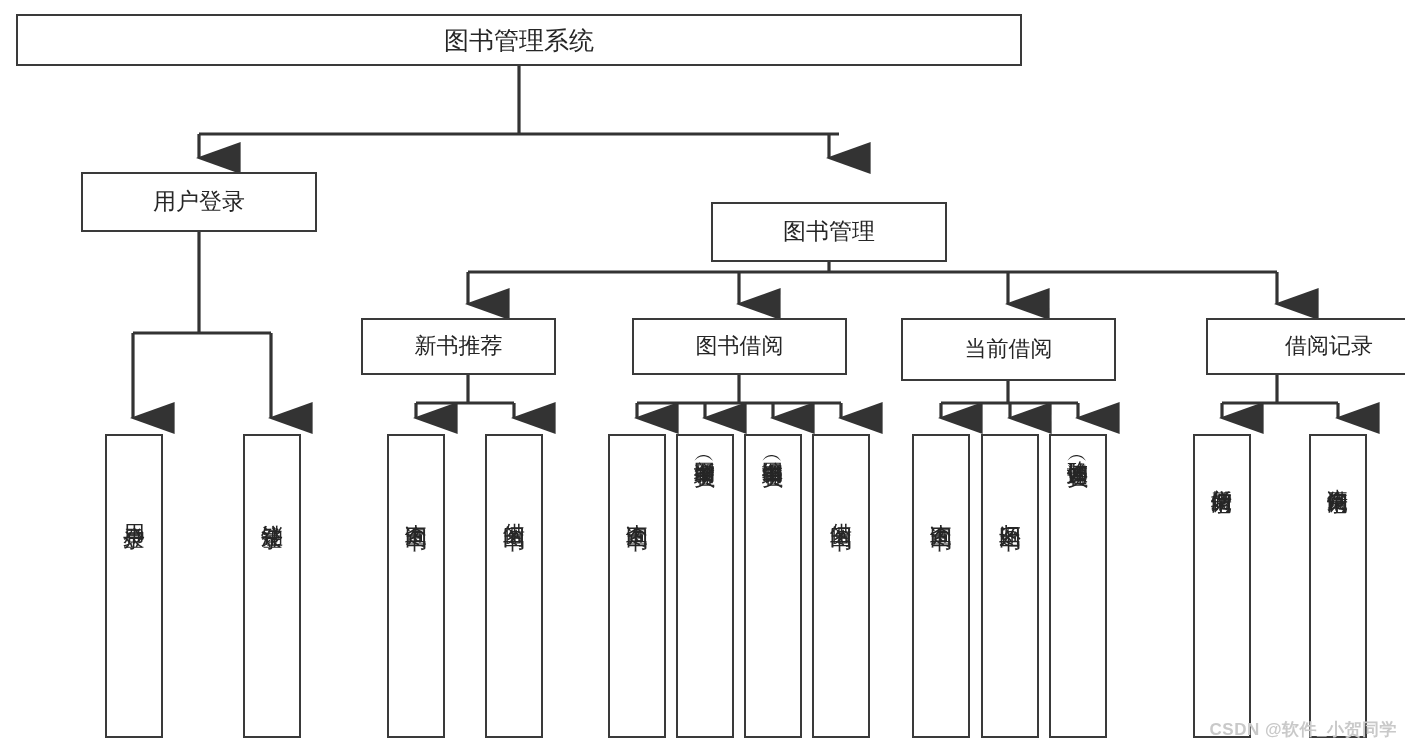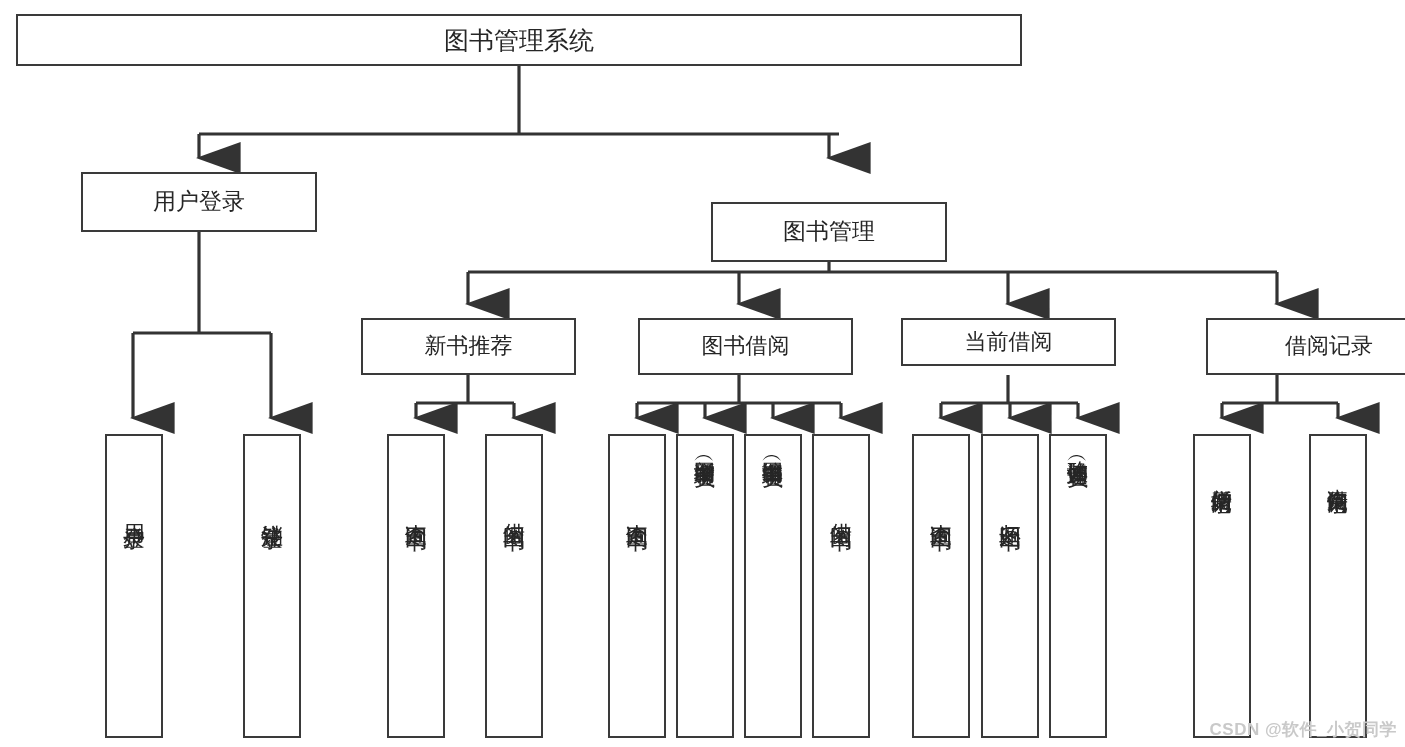--- a/index.html
+++ b/index.html
@@ -141,29 +141,29 @@
   </div>
 
   <div class="node h1" style="left:81px; top:172px; width:236px; height:60px;">
     <span class="lbl">用户登录</span>
   </div>
 
   <div class="node h1" style="left:711px; top:172px; width:236px; height:60px;margin-top:30px;">
     <span class="lbl">图书管理</span>
   </div>
 
-  <div class="node h2" style="left:361px; top:318px; width:215px; height:57px;align-items:center;">
+  <div class="node h2" style="left:361px; top:318px; width:195px; height:57px;align-items:center;">
     <span class="lbl">新书推荐</span>
   </div>
 
-  <div class="node h2" style="left:632px; top:318px; width:215px; height:57px;margin-left:6px;">
+  <div class="node h2" style="left:632px; top:318px; width:215px; height:57px;">
     <span class="lbl">图书借阅</span>
   </div>
 
-  <div class="node h2" style="left:901px; top:318px; width:215px; height:48px;">
+  <div class="node h2" style="left:901px; top:318px; width:215px; height:63px;">
     <span class="lbl">当前借阅</span>
   </div>
 
   <div class="node h2" style="left:1170px; top:318px; width:246px; height:57px;margin-left:36px;">
     <span class="lbl">借阅记录</span>
   </div>
 
   <div class="node leaf" style="left:105px; top:434px; width:58px; height:304px; padding-top:70px;">
     <span class="lbl">用户登录</span>
   </div>

